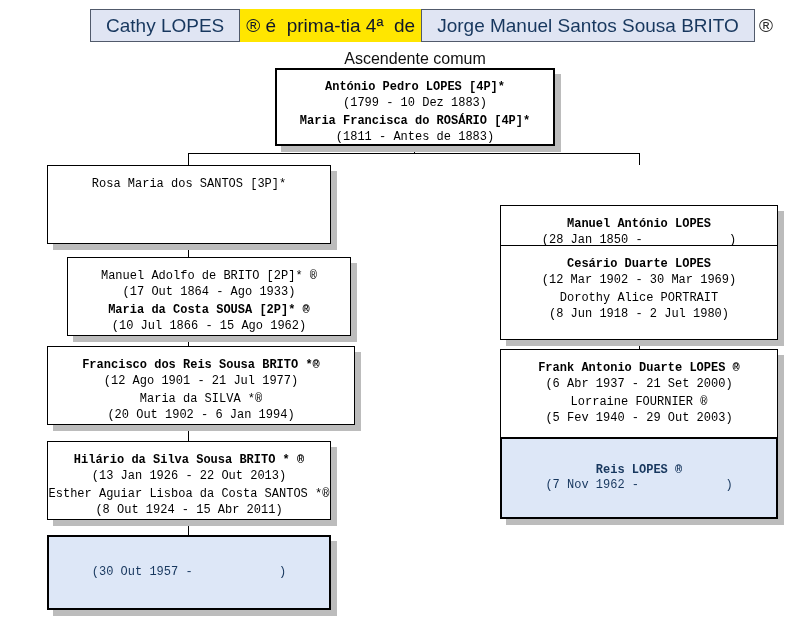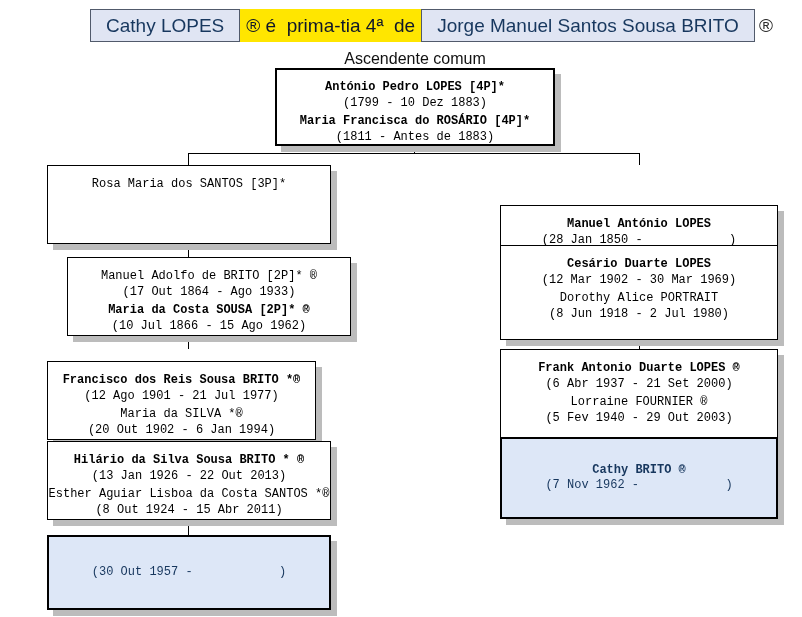--- a/index.html
+++ b/index.html
@@ -90,21 +90,21 @@
     <div class="person">
       <div class="nm">Manuel Adolfo de BRITO [2P]* ®</div>
       <div class="dt">(17 Out 1864 - Ago 1933)</div>
     </div>
     <div class="person">
       <div class="nm b">Maria da Costa SOUSA [2P]* ®</div>
       <div class="dt">(10 Jul 1866 - 15 Ago 1962)</div>
     </div>
   </div>
 
-  <div class="pbox" style="left:47px;top:361px;width:269px;height:79px;">
+  <div class="pbox" style="left:47px;top:346px;width:308px;height:79px;">
     <div class="person">
       <div class="nm b">Francisco dos Reis Sousa BRITO *®</div>
       <div class="dt">(12 Ago 1901 - 21 Jul 1977)</div>
     </div>
     <div class="person">
       <div class="nm">Maria da SILVA *®</div>
       <div class="dt">(20 Out 1902 - 6 Jan 1994)</div>
     </div>
   </div>
 
@@ -152,18 +152,18 @@
       <div class="dt">(6 Abr 1937 - 21 Set 2000)</div>
     </div>
     <div class="person">
       <div class="nm">Lorraine FOURNIER ®</div>
       <div class="dt">(5 Fev 1940 - 29 Out 2003)</div>
     </div>
   </div>
 
   <div class="pbox hl" style="left:500px;top:437px;width:278px;height:82px;">
     <div class="person">
-      <div class="nm b">Cathy BRITO ®</div>
+      <div class="nm b">Reis LOPES ®</div>
       <div class="dt">(7 Nov 1962 -            )</div>
     </div>
   </div>
 
 </div>
 
 </body></html>

